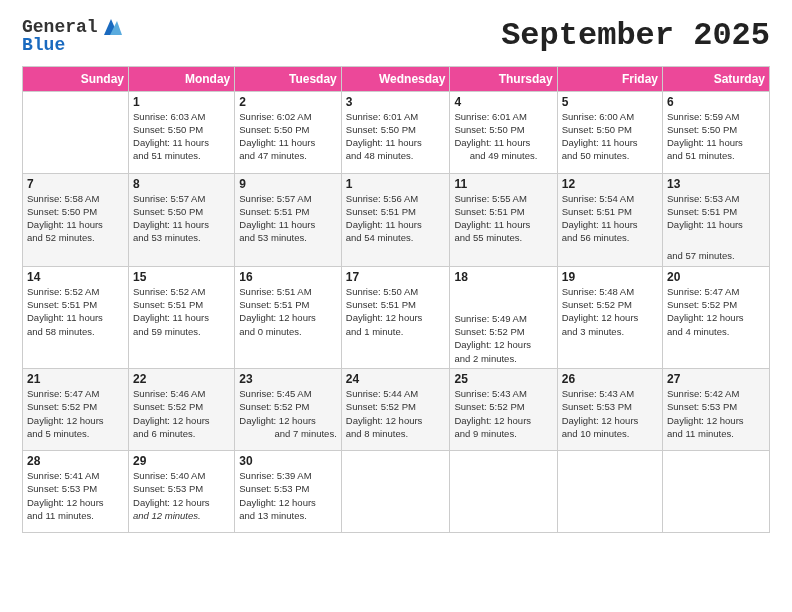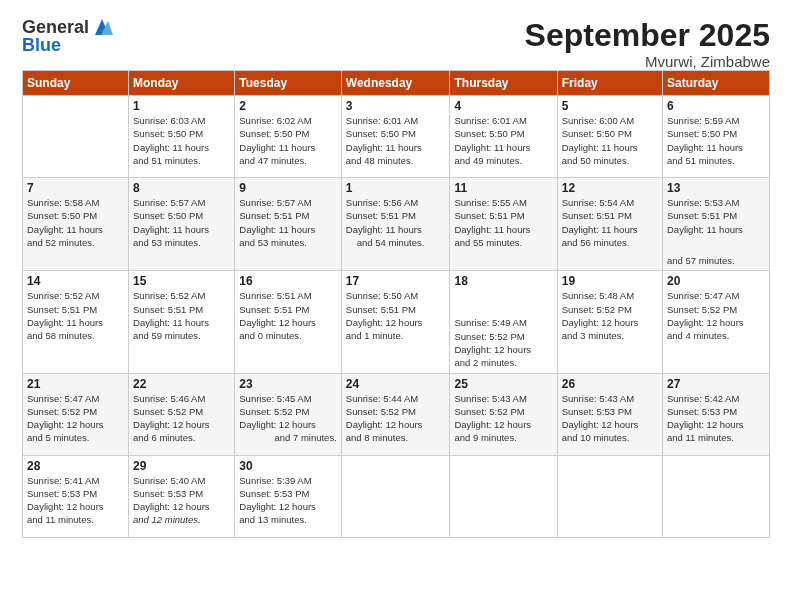--- a/index.html
+++ b/index.html
@@ -12,20 +12,22 @@
     }
     .page {
       width: 792px;
       height: 612px;
       padding: 18px 22px 10px 22px;
     }
     .header {
       display: flex;
       justify-content: space-between;
       align-items: flex-start;
+      margin-bottom: 10px;
+      font-family: Liberation Mono, monospace;
     }
     .logo {
       display: flex;
       align-items: center;
     }
     .logo-text-general {
       font-size: 18px;
       font-weight: bold;
       color: #333;
     }
@@ -46,25 +48,25 @@
     .subtitle {
       font-size: 15px;
       color: #444;
     }
     .calendar {
       width: 100%;
       border-collapse: collapse;
       font-size: 10.5px;
     }
     .calendar thead tr th {
-      background-color: #c2410c;
+      background-color: #ec4899;
       color: #fff;
       font-weight: bold;
       padding: 5px 4px;
-      text-align: left;
+      text-align: right;
       font-size: 12px;
       border: 1px solid #ccc;
     }
     .calendar tbody tr td {
       border: 1px solid #ccc;
       vertical-align: top;
       padding: 3px 4px;
       width: 113px;
       min-height: 70px;
       height: 82px;
@@ -103,21 +105,20 @@
           <svg width="22" height="20" viewBox="0 0 22 20" style="margin-left:2px; margin-top:-2px;">
             <polygon points="4,18 11,2 18,18" fill="#1a6abf" stroke="none"></polygon>
             <polygon points="10,18 17,4 22,18" fill="#5aabde" stroke="none"></polygon>
           </svg>
         </div>
         <span class="logo-text-blue" style="margin-top:-2px;">Blue</span>
       </div>
     </div>
     <div class="title-block">
       <div class="month-title">September 2025</div>
-      <div class="subtitle">Mvurwi, Zimbabwe</div>
     </div>
   </div>
 
   <table class="calendar">
     <thead>
       <tr>
       <th>Sunday</th>
           <th>Monday</th>
           <th>Tuesday</th>
           <th>Wednesday</th>
@@ -155,21 +156,21 @@
               <span style="display: block;">Daylight: 11 hours</span>
               <span style="display: block;">and 48 minutes.</span>
             </div>
           </td>
           <td>
             <span class="day-number">4</span>
             <div class="day-info">
               <span style="display: block;">Sunrise: 6:01 AM</span>
               <span style="display: block;">Sunset: 5:50 PM</span>
               <span style="display: block;">Daylight: 11 hours</span>
-              <span style="display: block;">and 49 minutes.</span>
+              <span style="display: block; text-align: center;">and 49 minutes.</span>
             </div>
           </td>
           <td>
             <span class="day-number">5</span>
             <div class="day-info">
               <span style="display: block;">Sunrise: 6:00 AM</span>
               <span style="display: block;">Sunset: 5:50 PM</span>
               <span style="display: block;">Daylight: 11 hours</span>
               <span style="display: block;">and 50 minutes.</span>
             </div>
@@ -211,21 +212,21 @@
               <span style="display: block;">Daylight: 11 hours</span>
               <span style="display: block;">and 53 minutes.</span>
             </div>
           </td>
           <td>
             <span class="day-number">1</span>
             <div class="day-info">
               <span style="display: block;">Sunrise: 5:56 AM</span>
               <span style="display: block;">Sunset: 5:51 PM</span>
               <span style="display: block;">Daylight: 11 hours</span>
-              <span style="display: block; margin-left: 11px;">and 54 minutes.</span>
+              <span style="display: block;">and 54 minutes.</span>
             </div>
           </td>
           <td>
             <span class="day-number">11</span>
             <div class="day-info">
               <span style="display: block;">Sunrise: 5:55 AM</span>
               <span style="display: block;">Sunset: 5:51 PM</span>
               <span style="display: block;">Daylight: 11 hours</span>
               <span style="display: block;">and 55 minutes.</span>
             </div>

